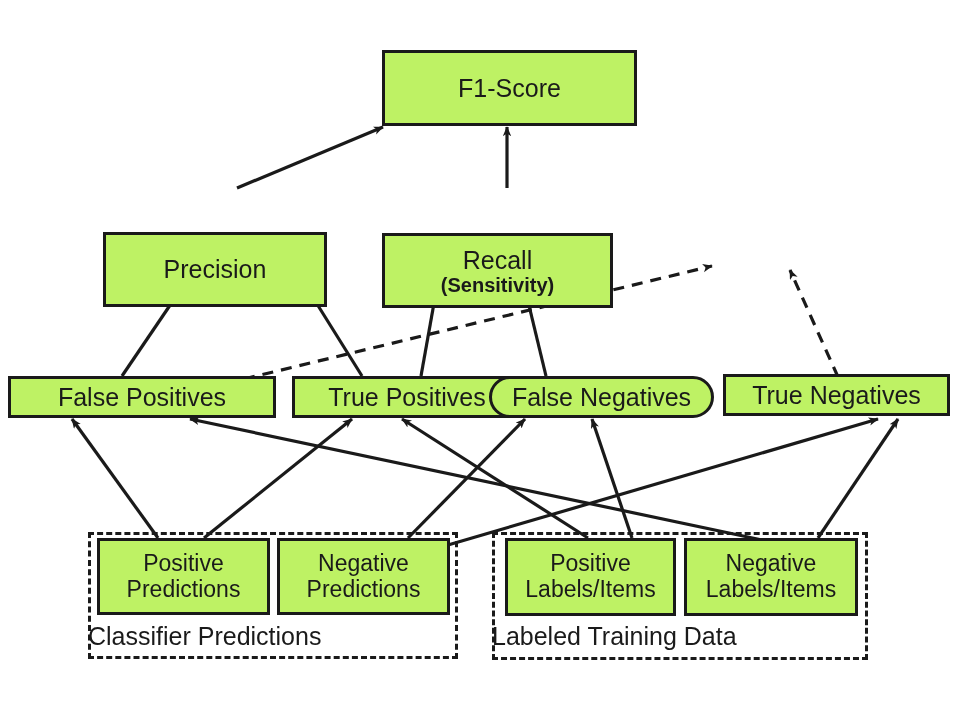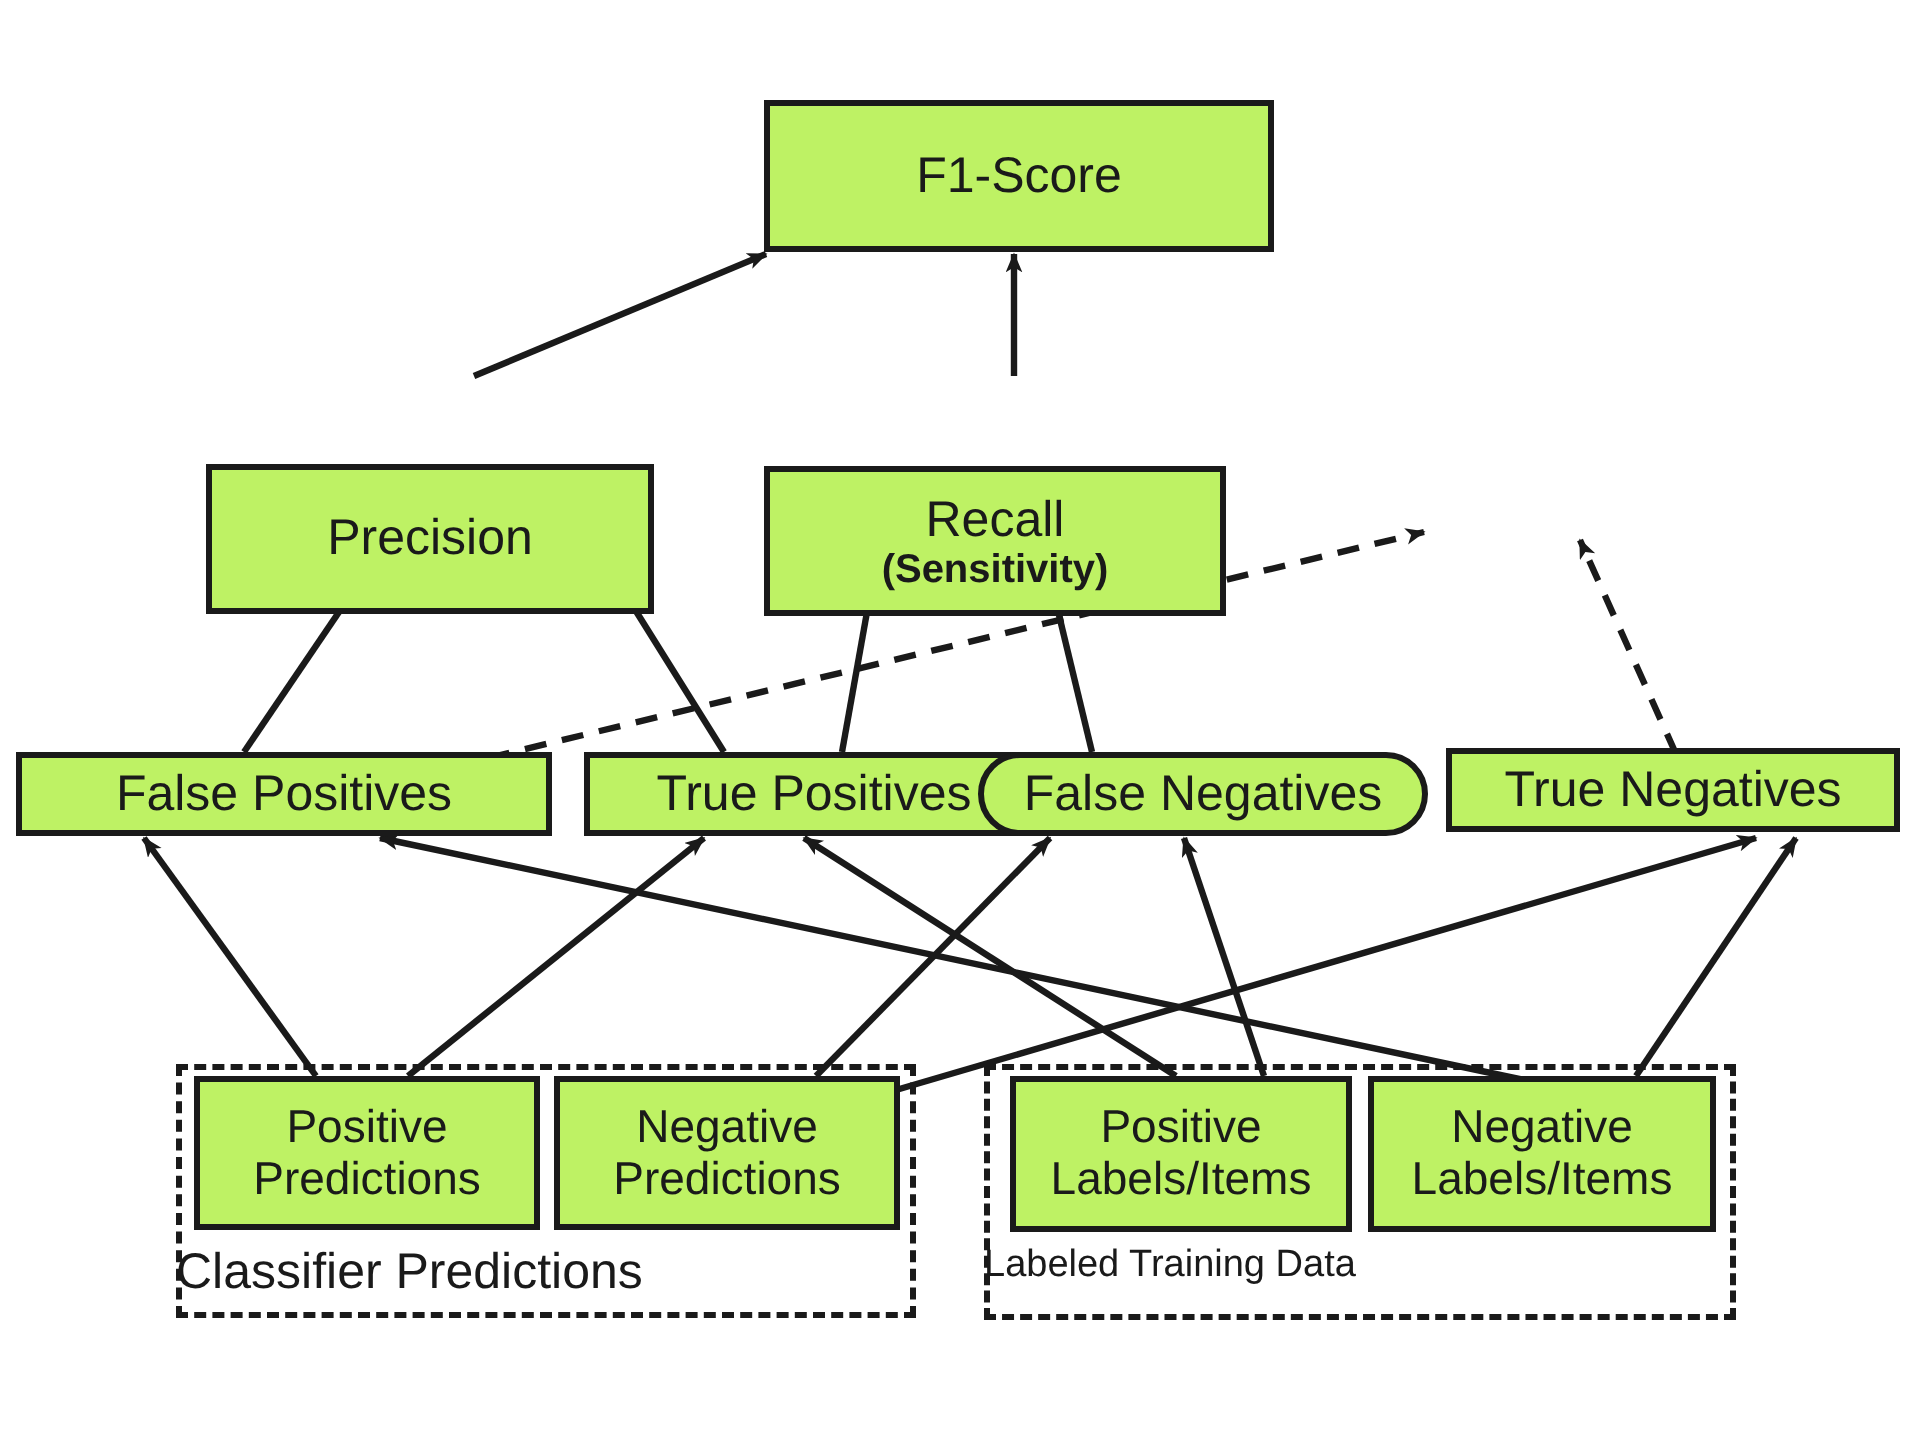--- a/index.html
+++ b/index.html
@@ -78,21 +78,21 @@
   .n-tp       { left: 248px; top: 376px; width: 230px; height: 42px;  font-size: 25px; margin-left: 44px; }
   .n-fn       { left: 489px; top: 376px; width: 225px; height: 42px;  font-size: 25px; border-radius: 21px; }
   .n-tn       { left: 723px; top: 374px; width: 227px; height: 42px;  font-size: 25px; }
   .n-pp       { left: 97px;  top: 538px; width: 173px; height: 77px;  font-size: 23px; }
   .n-np       { left: 277px; top: 538px; width: 173px; height: 77px;  font-size: 23px; }
   .n-pl       { left: 505px; top: 538px; width: 171px; height: 78px;  font-size: 23px; }
   .n-nl       { left: 684px; top: 538px; width: 174px; height: 78px;  font-size: 23px; }
   .g-pred     { left: 88px;  top: 532px; width: 370px; height: 127px; }
   .g-data     { left: 492px; top: 532px; width: 376px; height: 128px; }
   .gl-pred    { left: 88px;  top: 622px; width: 370px; font-size: 25px; }
-  .gl-data    { left: 492px; top: 622px; width: 340px; font-size: 19px; }
+  .gl-data    { left: 492px; top: 622px; width: 340px; font-size: 25px; }
 </style>
 </head>
 <body>
 
 <div id="canvas">
 
   <svg class="edges" viewBox="0 0 960 720">
     <defs>
       <marker id="ah" markerWidth="11" markerHeight="11" refX="9.2" refY="4.2" orient="auto" markerUnits="userSpaceOnUse">
         <path d="M0,0 L10,4.2 L0,8.4 L2.6,4.2 Z" fill="#1a1a1a"></path>

